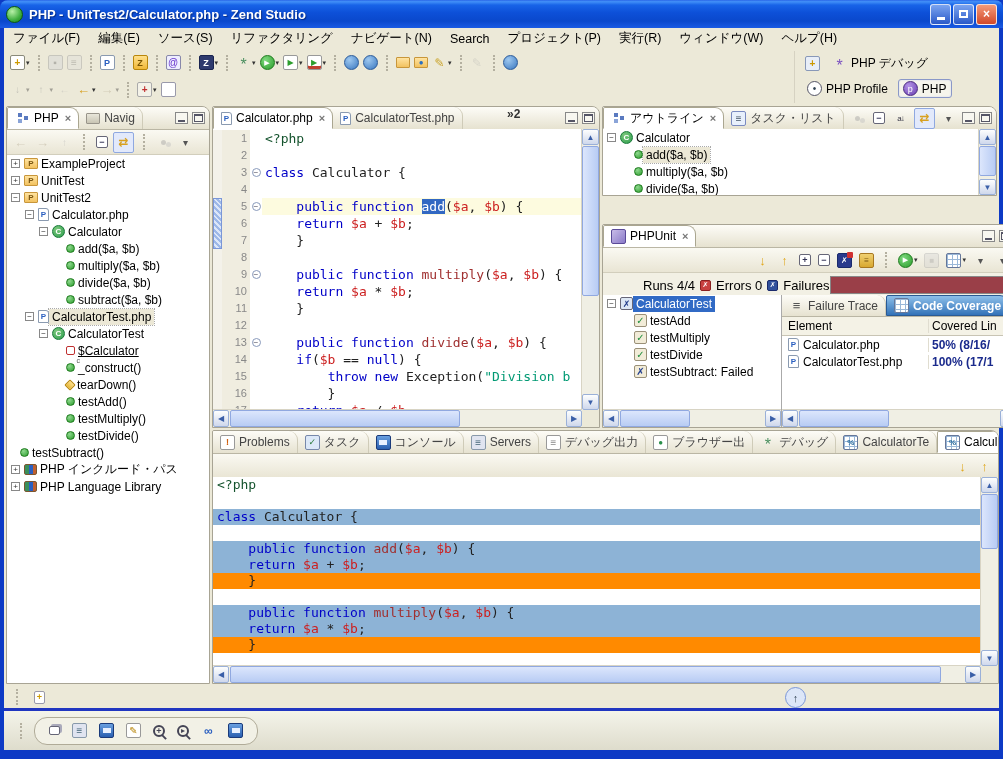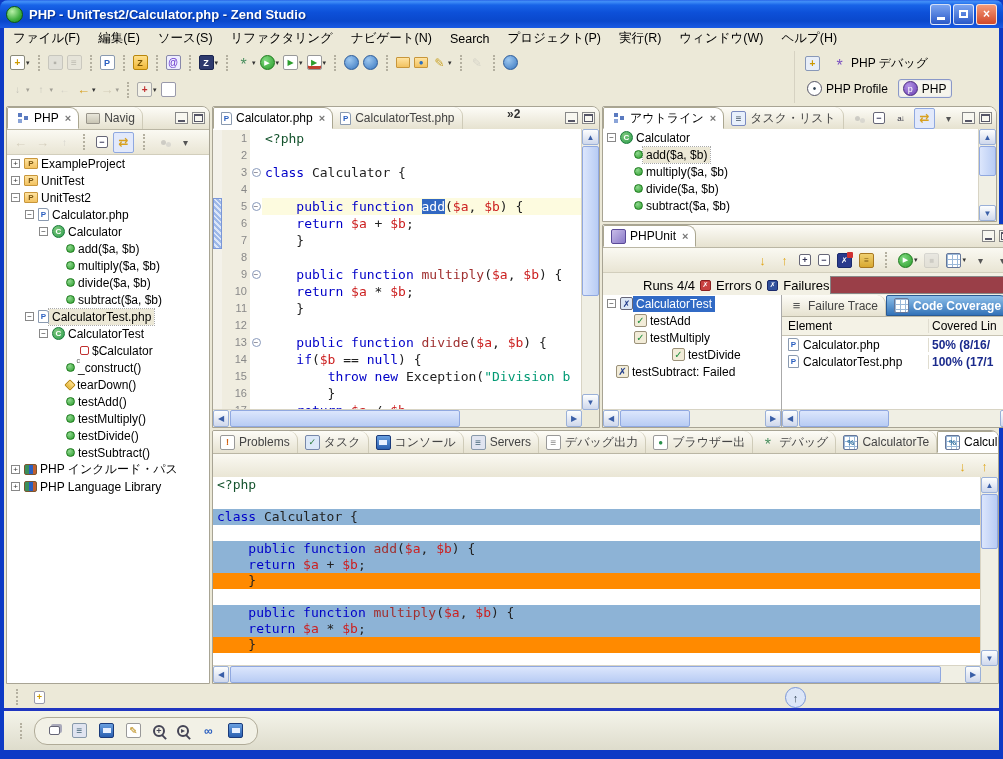--- a/index.html
+++ b/index.html
@@ -38,21 +38,21 @@
   
   #persp{position:absolute;right:4px;top:2px;width:192px;height:52px;border-left:1px solid #d6d2c2;padding-left:8px;}
   .persp-row{display:flex;align-items:center;height:25px;gap:6px;}
   .persp-item{display:flex;align-items:center;gap:4px;padding:1px 4px;white-space:nowrap;}
   .persp-item.active{border:1px solid #8a98c8;background:#f6f5ec;border-radius:3px;box-shadow:inset 0 0 2px #cdd4ec;}
   
   #workbench{position:absolute;left:4px;top:106px;width:995px;height:578px;background:#ece9d8;}
   .view{position:absolute;background:#f2f0e4;border:1px solid #a8a494;box-sizing:border-box;overflow:hidden;border-radius:2px 8px 0 0;}
   #explorer{left:2px;top:0;width:204px;height:578px;}
   #editor{left:208px;top:0;width:388px;height:322px;}
-  #outline{left:598px;top:0;width:395px;height:116px;}
+  #outline{left:598px;top:0;width:395px;height:90px;}
   #phpunit{left:598px;top:118px;width:415px;height:204px;}
   #bottom{left:208px;top:324px;width:787px;height:254px;}
   
   .tabrow{height:22px;display:flex;align-items:stretch;background:linear-gradient(#fdfcf7,#e6e2d0);
     border-bottom:1px solid #bab6a4;position:relative;}
   .vtab{display:flex;align-items:center;gap:4px;padding:0 7px;font-size:12px;color:#444;
     border-right:1px solid #cfcbb8;border-radius:2px 9px 0 0;white-space:nowrap;box-sizing:border-box;}
   .vtab.active{background:#fff;color:#000;border:1px solid #aaa690;border-bottom:1px solid #fff;}
   .vtab.active-blue{background:linear-gradient(#8ec0ea,#3272b8);color:#fff;font-weight:bold;border:1px solid #2a5a94;}
   .tclose{color:#777;font-size:11px;font-weight:bold;margin-left:2px;}
@@ -459,21 +459,21 @@
         <div class="trow" style="padding-left: 18px;">
           <span class="expander">−</span>
           <span class="icn i-php-file"></span>
           <span class="txt tlabel-sel-passive">CalculatorTest.php</span>
         </div>
         <div class="trow" style="padding-left: 32px;">
           <span class="expander">−</span>
           <span class="icn i-php-class"></span>
           <span class="txt">CalculatorTest</span>
         </div>
-        <div class="trow" style="padding-left: 60px;">
+        <div class="trow" style="padding-left: 46px; text-decoration: underline;">
           <span style="width: 13px; flex: 0 0 auto;"></span>
           <span class="icn i-field"></span>
           <span class="txt">$Calculator</span>
         </div>
         <div class="trow" style="padding-left: 46px;">
           <span style="width: 13px; flex: 0 0 auto;"></span>
           <span class="icn i-constructor"></span>
           <span class="txt">_construct()</span>
         </div>
         <div class="trow" style="padding-left: 46px;">
@@ -489,21 +489,21 @@
         <div class="trow" style="padding-left: 46px;">
           <span style="width: 13px; flex: 0 0 auto;"></span>
           <span class="icn i-public-method"></span>
           <span class="txt">testMultiply()</span>
         </div>
         <div class="trow" style="padding-left: 46px;">
           <span style="width: 13px; flex: 0 0 auto;"></span>
           <span class="icn i-public-method"></span>
           <span class="txt">testDivide()</span>
         </div>
-        <div class="trow" style="padding-left: 46px;">
+        <div class="trow" style="">
           <span style="width: 13px; flex: 0 0 auto;"></span>
           <span class="icn i-public-method"></span>
           <span class="txt">testSubtract()</span>
         </div>
         <div class="trow" style="padding-left: 4px;">
           <span class="expander">+</span>
           <span class="icn i-library"></span>
           <span class="txt">PHP インクルード・パス</span>
         </div>
         <div class="trow" style="padding-left: 4px;">
@@ -703,26 +703,26 @@
             <div class="trow" style="padding-left: 18px;">
               <span style="width: 13px; flex: 0 0 auto;"></span>
               <span class="icn i-test-pass"></span>
               <span class="txt">testAdd</span>
             </div>
             <div class="trow" style="padding-left: 18px;">
               <span style="width: 13px; flex: 0 0 auto;"></span>
               <span class="icn i-test-pass"></span>
               <span class="txt">testMultiply</span>
             </div>
-            <div class="trow" style="padding-left: 18px; margin-left: 38px;">
+            <div class="trow" style="padding-left: 18px;">
               <span style="width: 13px; flex: 0 0 auto;"></span>
               <span class="icn i-test-pass"></span>
               <span class="txt">testDivide</span>
             </div>
-            <div class="trow" style="">
+            <div class="trow" style="padding-left: 18px;">
               <span style="width: 13px; flex: 0 0 auto;"></span>
               <span class="icn i-test-fail"></span>
               <span class="txt">testSubtract: Failed</span>
             </div>
           </div>
         <div class="sbh" style="right:0;">
           <span class="sbbtn" style="left:0;width:16px;height:17px;">◀</span>
           <span class="sbthumb" style="top:0;bottom:0;left:17px;width:70px;"></span>
           <span class="sbbtn" style="right:0;width:16px;height:17px;">▶</span>
         </div>

